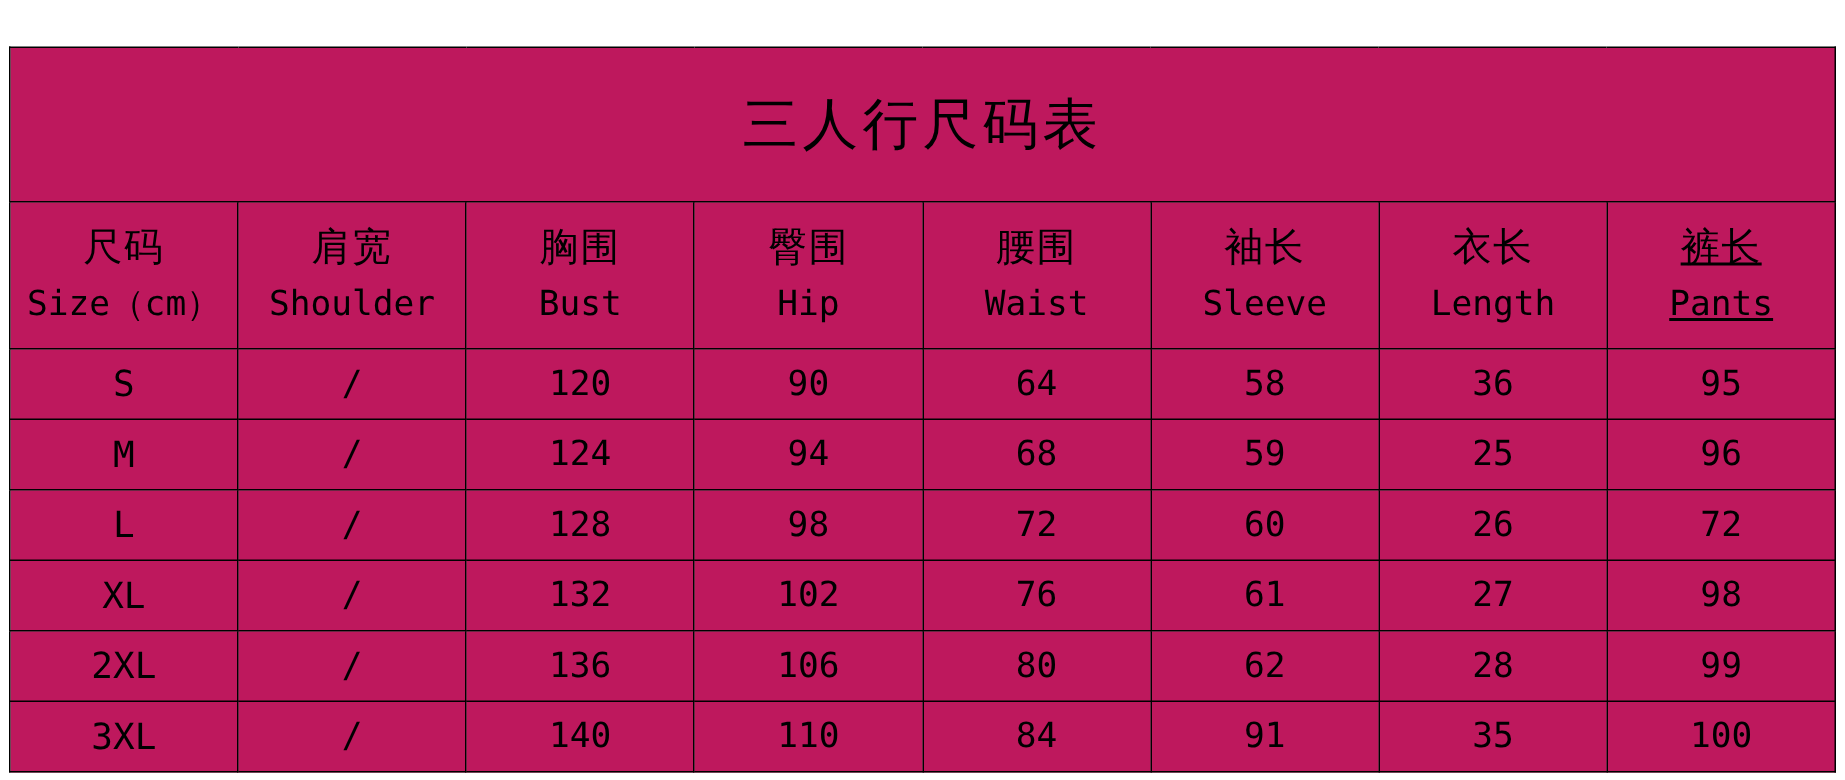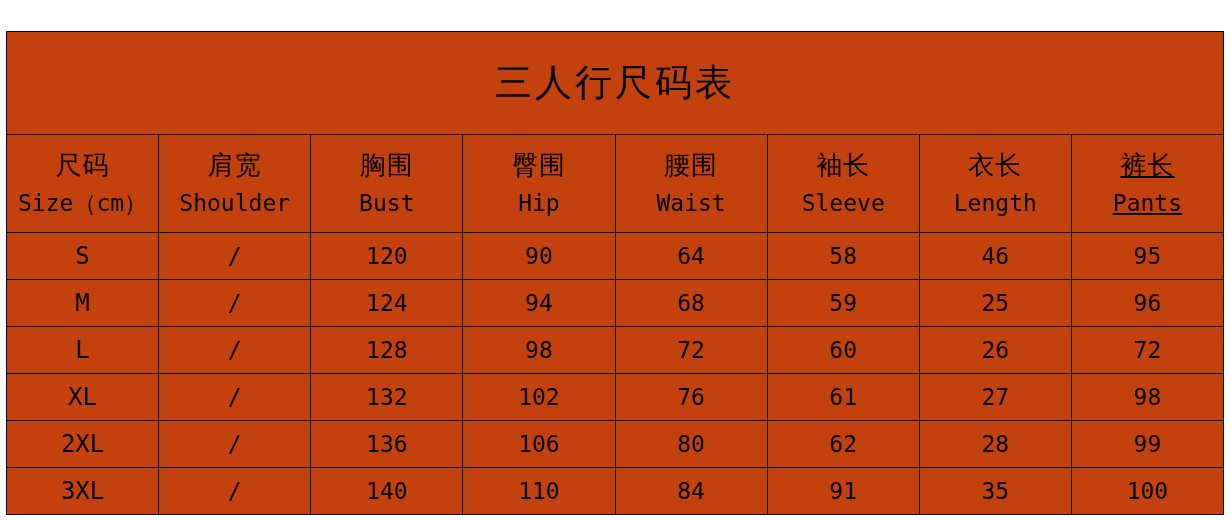--- a/index.html
+++ b/index.html
@@ -27,21 +27,21 @@
     width: 1218px;
     border-collapse: collapse;
     table-layout: fixed;
   }
   .size-table td, .size-table th {
     border: 1px solid #000000;
     text-align: center;
     vertical-align: middle;
     padding: 0;
     font-weight: normal;
-    background: #c2410c;
+    background: #be185d;
   }
   .title-cell {
     height: 102px;
     font-family: "DejaVu Serif", "Liberation Serif", serif;
     font-size: 37px;
     letter-spacing: 3px;
     border-bottom: 1px solid #000000;
   }
   .head-row td {
     height: 95px;
@@ -124,21 +124,21 @@
         </td>
       </tr>
 
       <tr class="body-row">
         <td class="size-col">S</td>
         <td>/</td>
         <td>120</td>
         <td>90</td>
         <td>64</td>
         <td>58</td>
-        <td>46</td>
+        <td>36</td>
         <td>95</td>
       </tr>
       <tr class="body-row">
         <td class="size-col">M</td>
         <td>/</td>
         <td>124</td>
         <td>94</td>
         <td>68</td>
         <td>59</td>
         <td>25</td>

